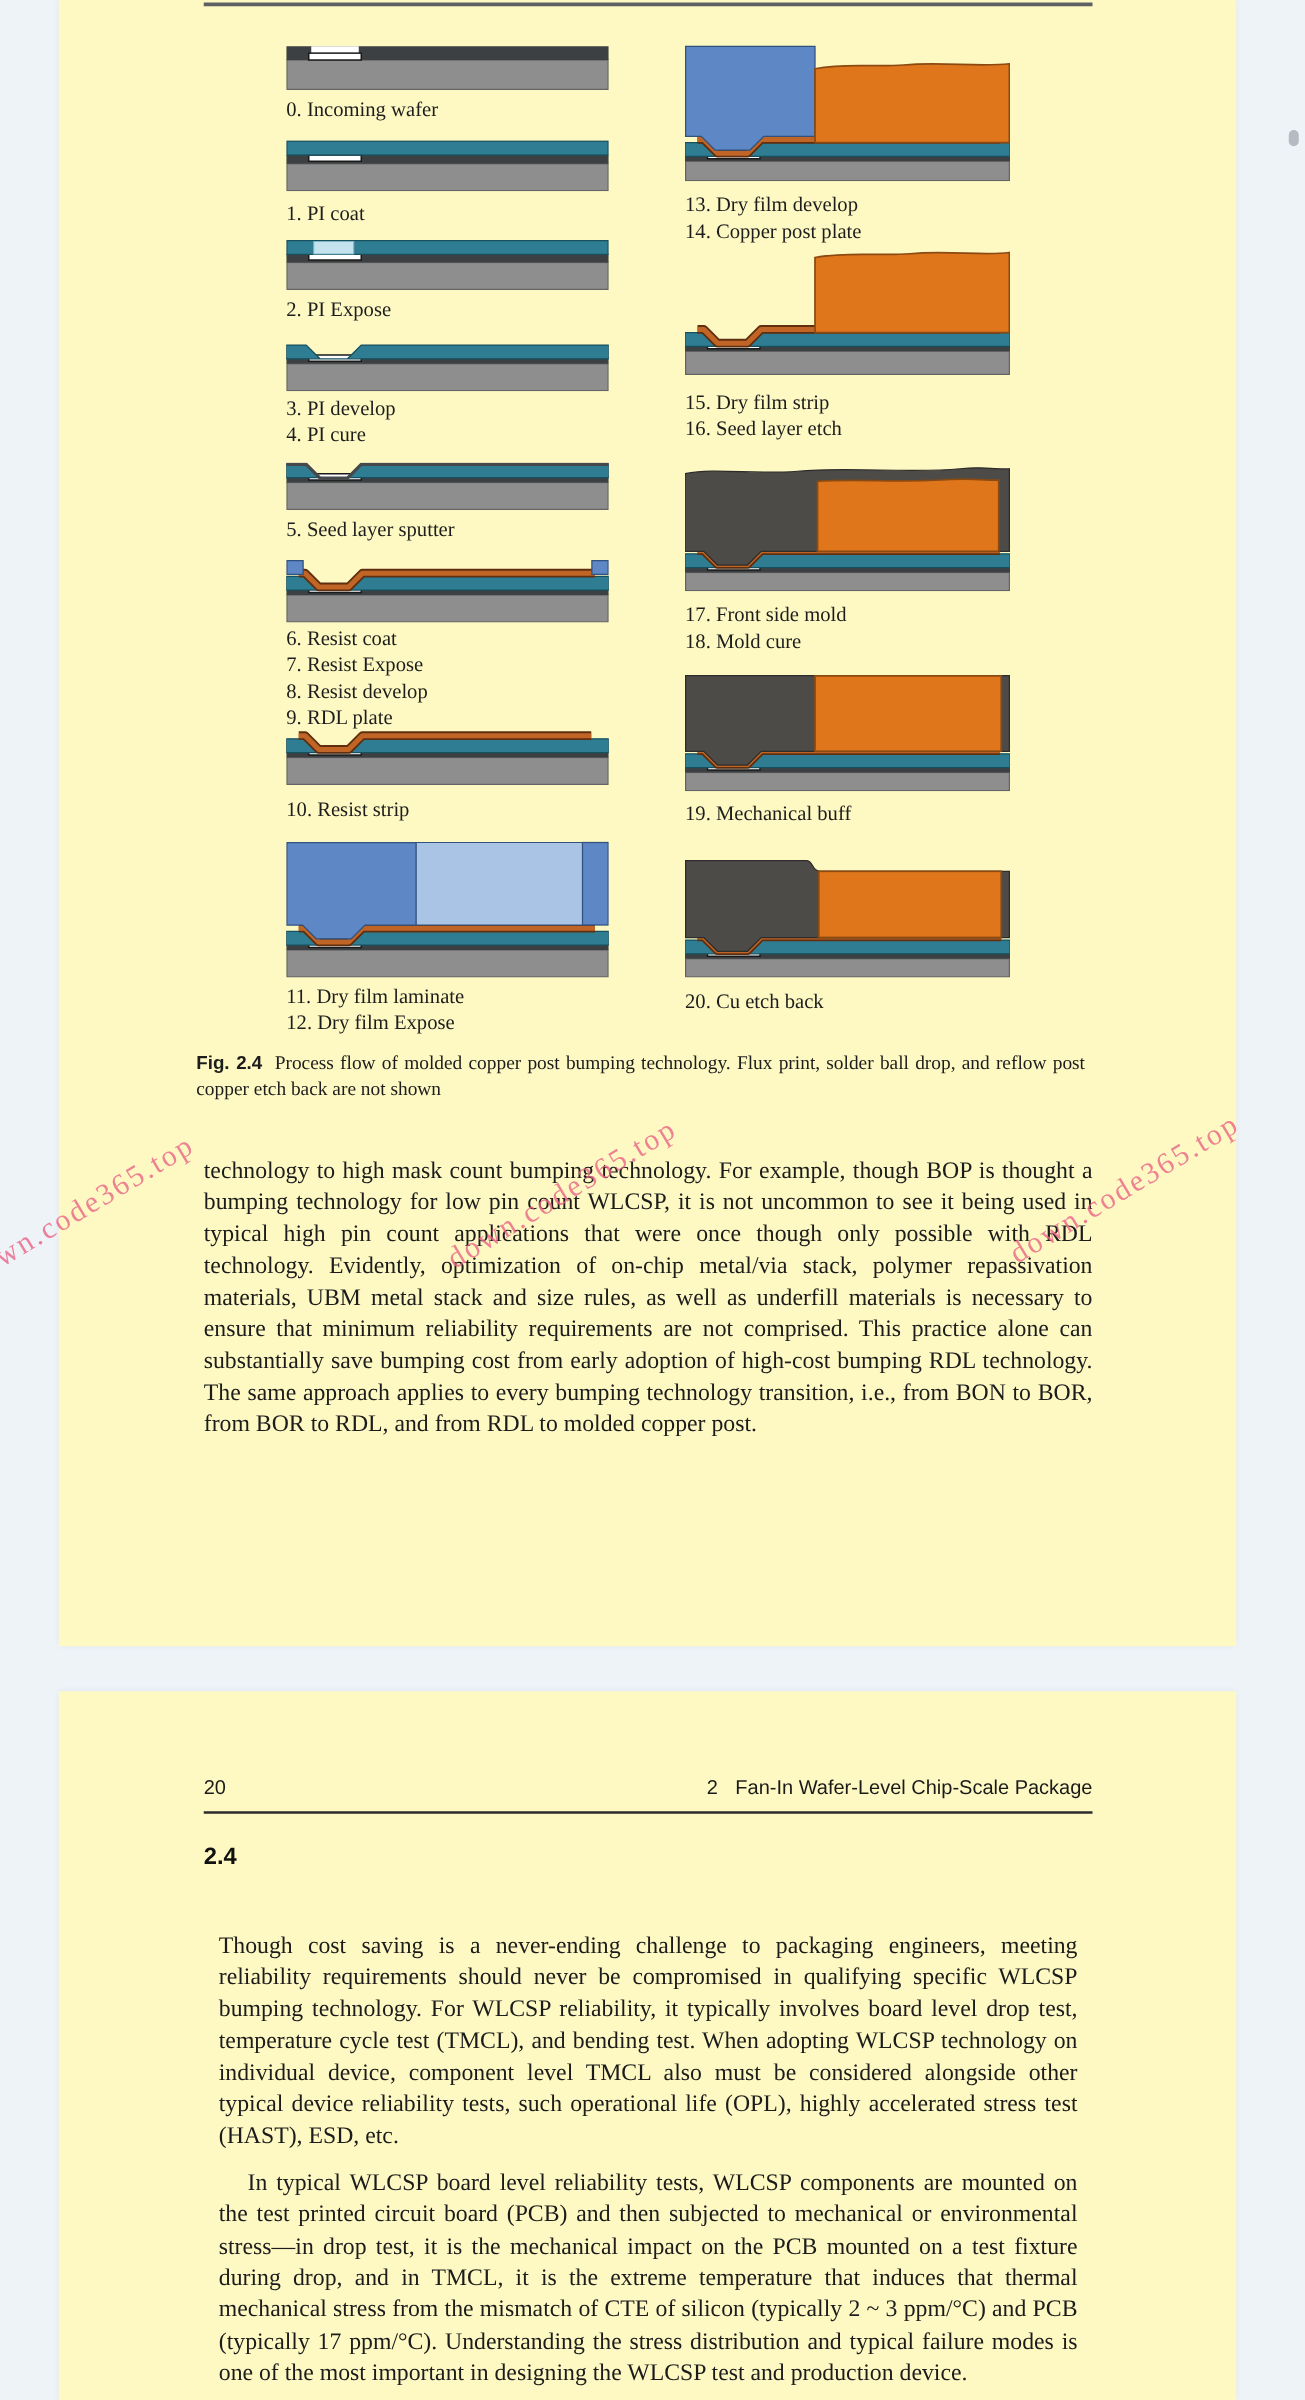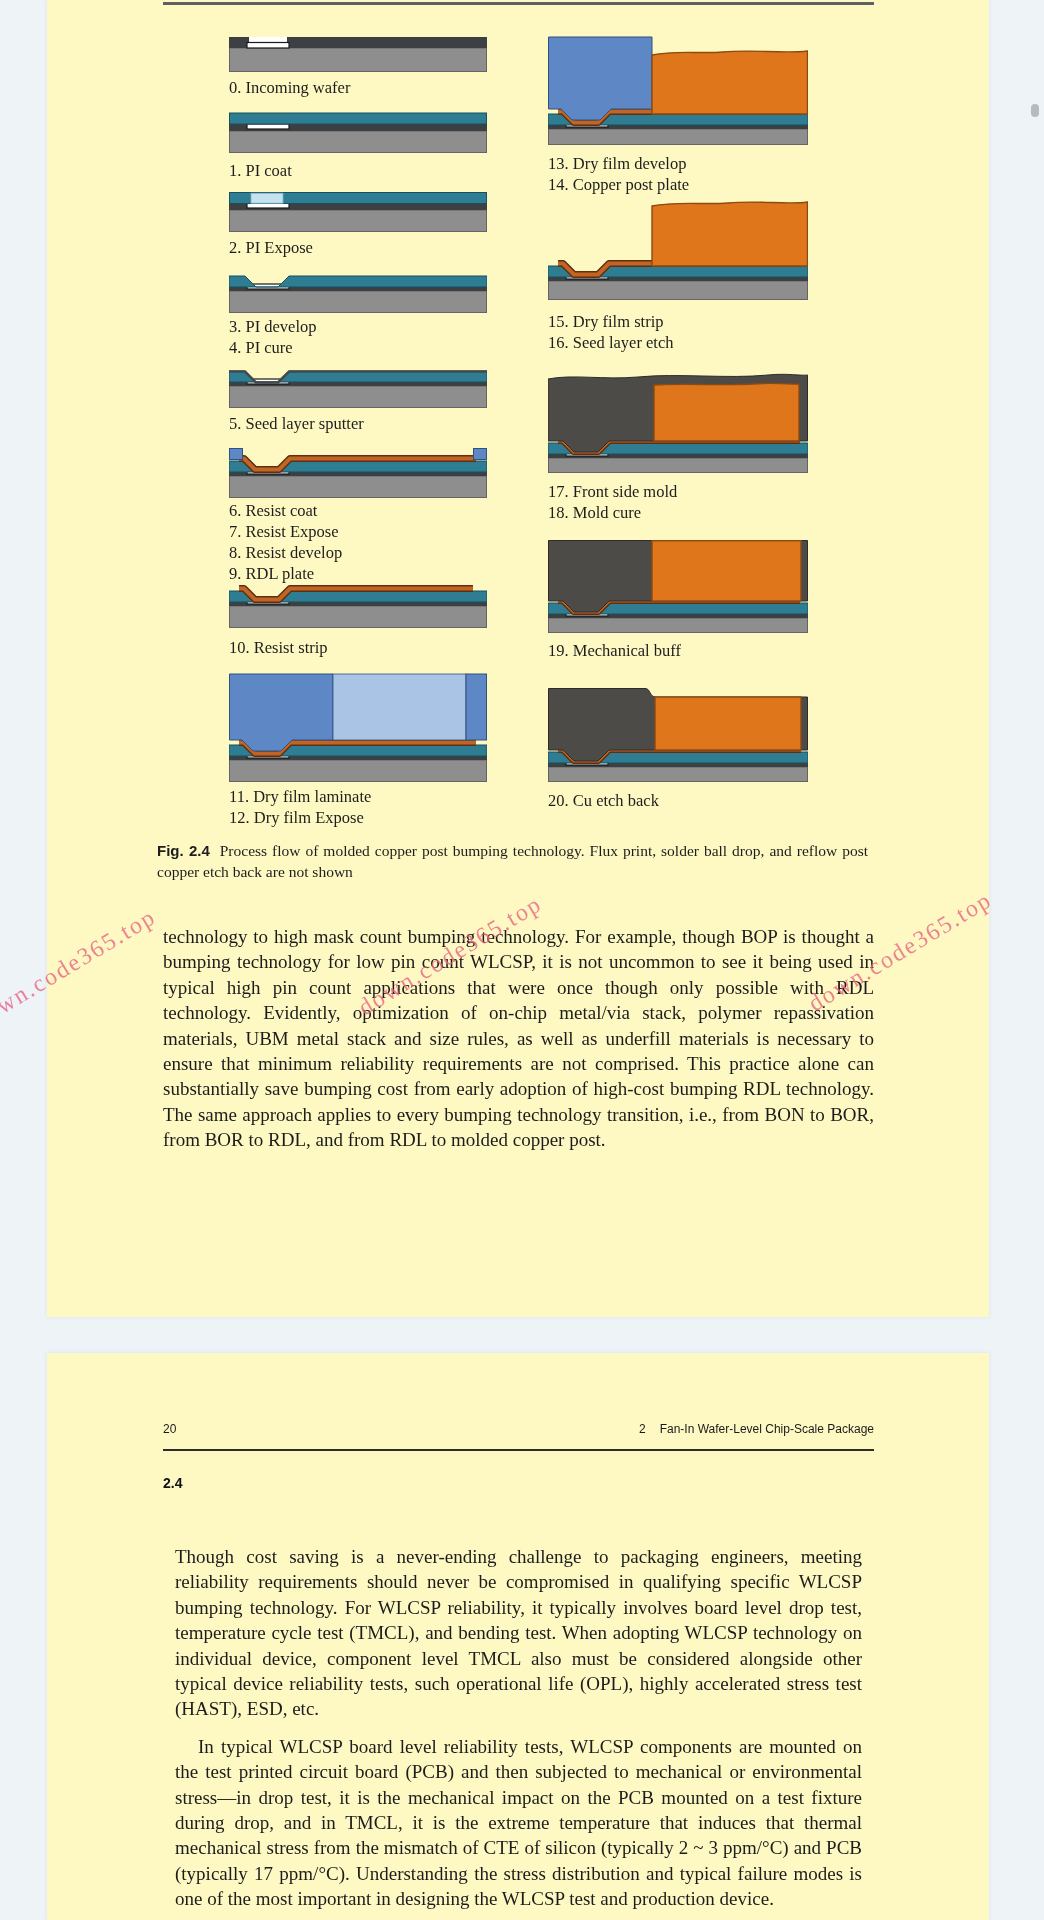--- a/index.html
+++ b/index.html
@@ -53,28 +53,28 @@
   }
   .caption-label{font-family:"Liberation Sans",sans-serif;font-weight:bold;font-size:15px;}
   .bodytext{
     position:absolute;left:116px;width:711px;
     font-size:19px;line-height:25.4px;color:#1c1c1c;text-align:justify;
   }
   #p1-body{top:924px;}
 
   .runhead{
     position:absolute;left:116px;top:69px;width:711px;
-    font-family:"Liberation Sans",sans-serif;font-size:12px;color:#1a1a1a;
+    font-family:"Liberation Sans",sans-serif;font-size:16px;color:#1a1a1a;
     display:flex;justify-content:space-between;
   }
   .runhead .chap-num{margin-right:14px;}
   .head-rule{position:absolute;left:116px;top:96px;width:711px;height:2px;background:#2c2c2c;}
   .section-heading{
     position:absolute;left:116px;top:122px;width:711px;
-    font-family:"Liberation Sans",sans-serif;font-weight:bold;font-size:14px;color:#111;
+    font-family:"Liberation Sans",sans-serif;font-weight:bold;font-size:19px;color:#111;
     display:flex;
   }
   .section-heading .sec-num{width:59px;flex:0 0 59px;}
   #p2-text{top:179px;}
   #p2-text p{margin:12px;}
   #p2-text p.indent{text-indent:23px;}
 
   
   .watermark{
     position:absolute;z-index:50;pointer-events:none;

